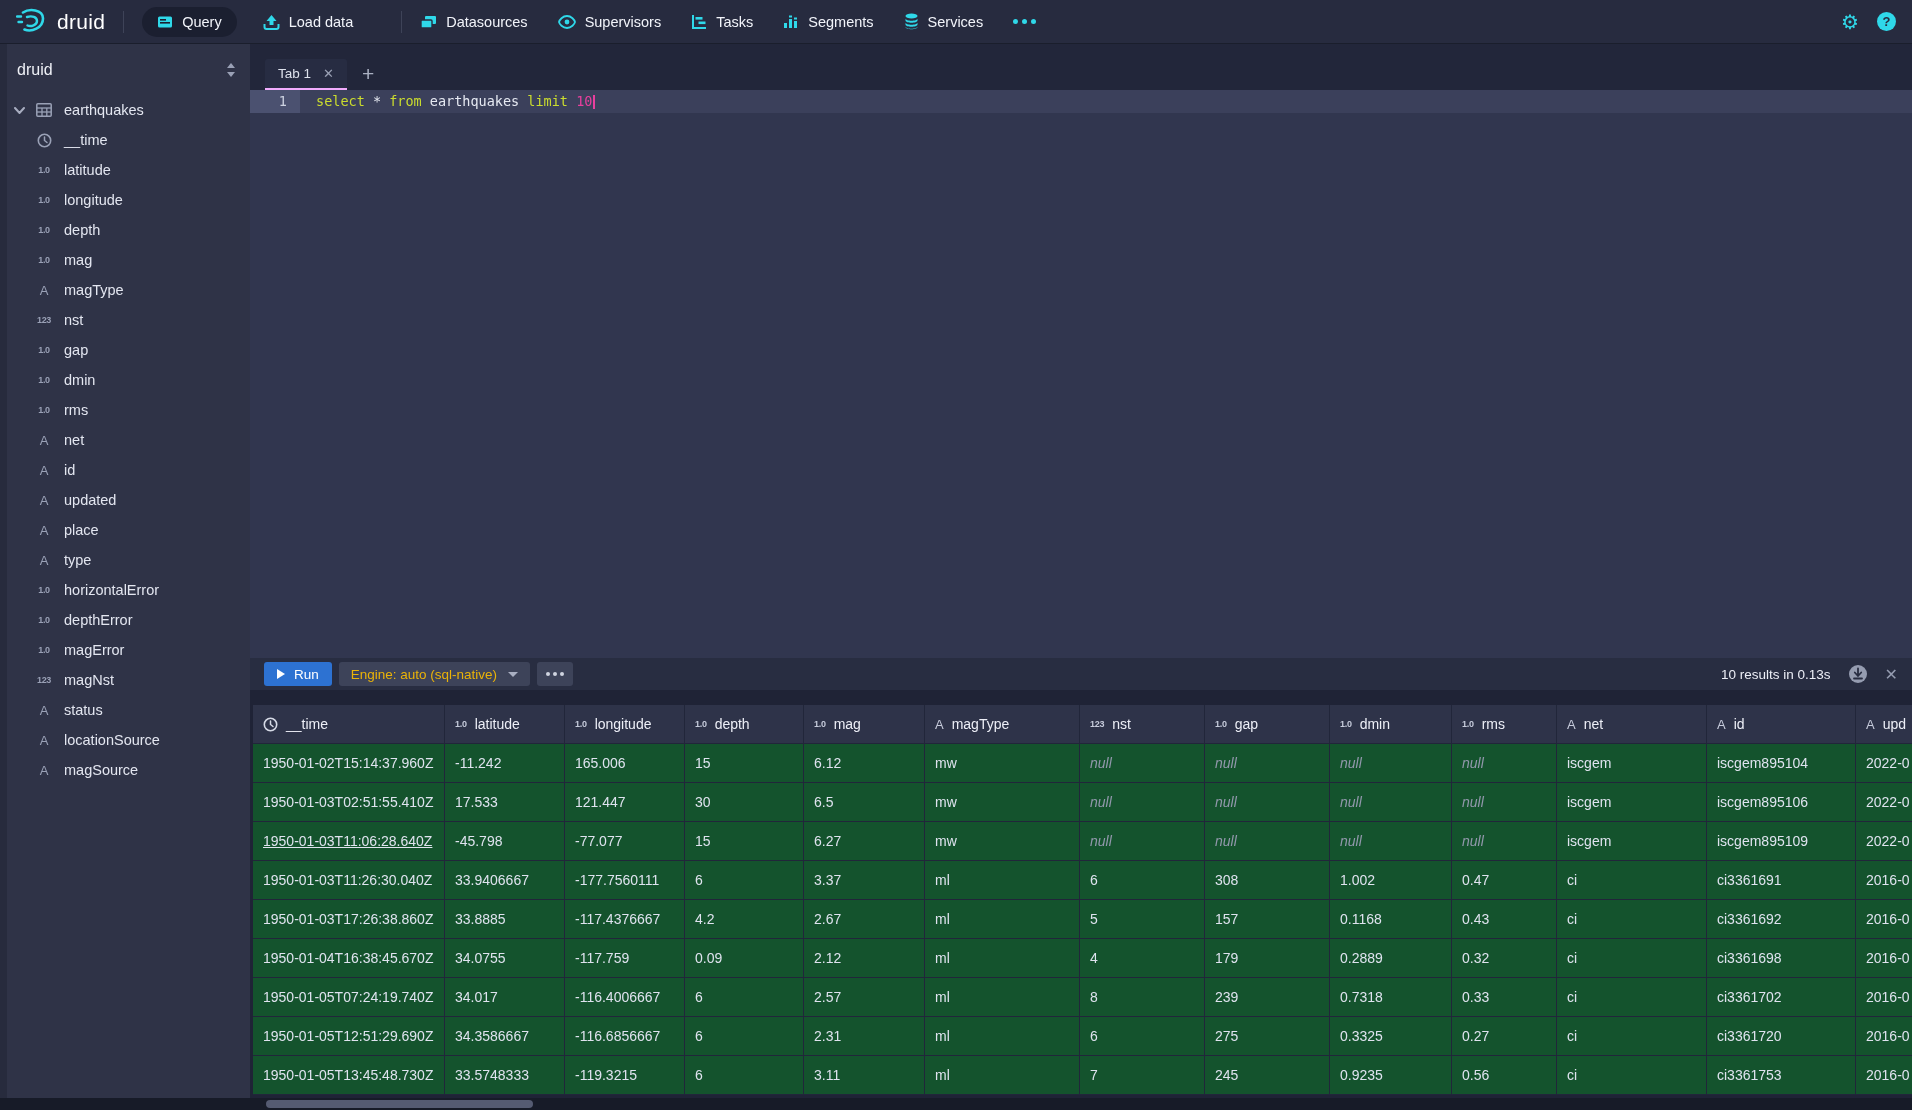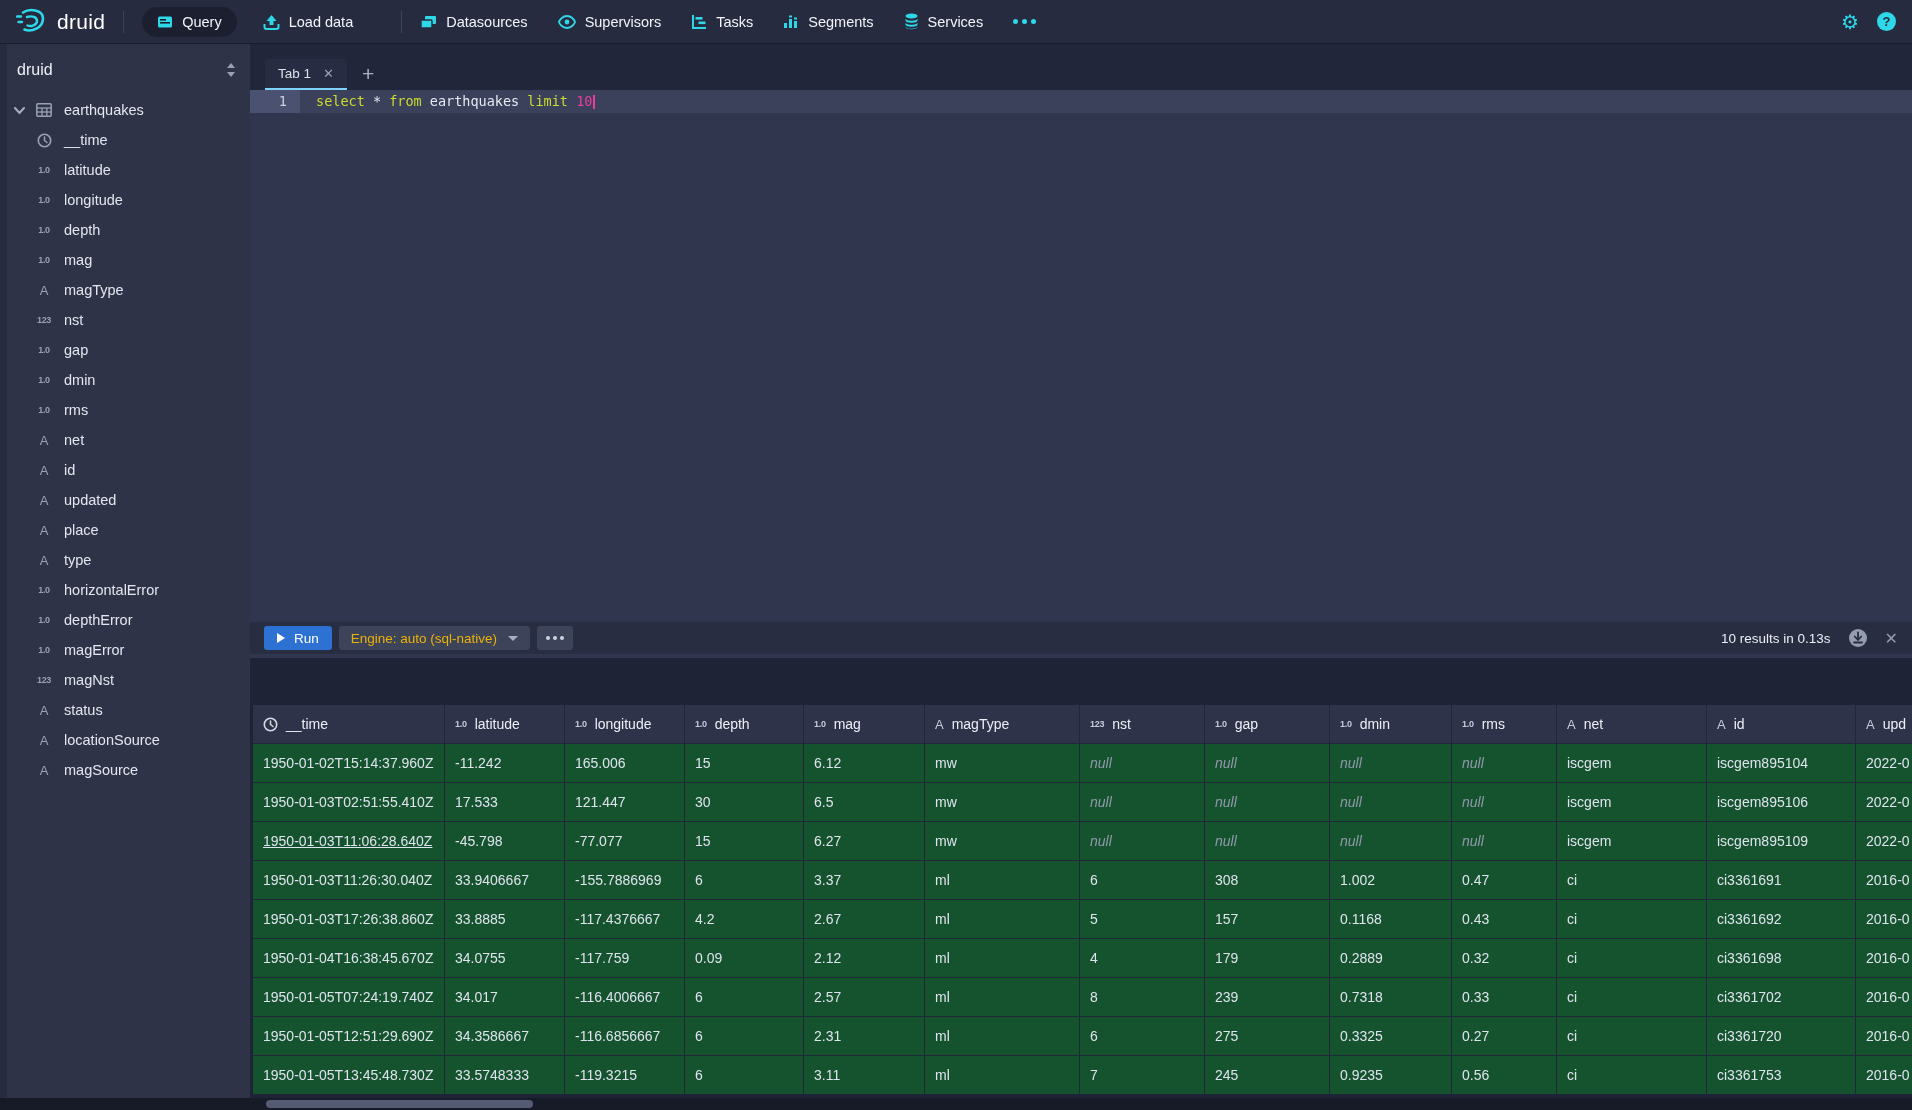--- a/index.html
+++ b/index.html
@@ -39,39 +39,39 @@
   .glyph-num { font-size:9px; font-weight:bold; color:#9aa1b6; letter-spacing:-.3px; }
   .glyph-str { font-size:13px; color:#9aa1b6; }
   .tree-label { margin-left:7px; }
 
   
   .main { position:absolute; left:250px; top:44px; right:0; bottom:12px; background:#1f2336; }
 
   .tabbar { position:absolute; top:0; left:0; right:0; height:46px; background:#22263a;
             display:flex; align-items:flex-end; padding-left:15px; }
   .tab { height:31px; background:#272c42; display:flex; align-items:center; gap:12px;
-         padding:0 13px; font-size:13.5px; color:#dde1ec; border-bottom:2px solid #7dd3fc;
+         padding:0 13px; font-size:13.5px; color:#dde1ec; border-bottom:2px solid #f0abfc;
          border-radius:3px 3px 0 0; cursor:pointer; }
   .tab-close { color:#9ba1b5; font-size:13px; cursor:pointer; }
   .tab-add { color:#aab0c2; font-size:21px; margin-left:15px; align-self:center; margin-top:12px;
              cursor:pointer; line-height:1; }
 
   .editor { position:absolute; top:46px; left:0; right:0; height:568px; background:#31364f;
             font-family:"DejaVu Sans Mono",monospace; font-size:13.5px; }
   .editor-line { height:23px; display:flex; background:#3b405b; }
   .gutter { width:50px; background:#4b5170; color:#ccd1e0; text-align:right;
             padding-right:13px; line-height:23px; }
   .code { padding-left:16px; line-height:23px; white-space:pre; color:#e6e9f2; }
   .code .kw { color:#cbdc2e; }
   .code .num { color:#e83f9e; }
   .caret { display:inline-block; width:2px; height:14px; background:#e83f9e;
            vertical-align:middle; margin-left:1px; }
 
   
-  .runbar { position:absolute; top:578px; left:0; right:0; height:32px; background:#282d41;
+  .runbar { position:absolute; top:614px; left:0; right:0; height:32px; background:#282d41;
             display:flex; align-items:center; gap:7px; padding:0 14px; }
   .run-btn { background:#2d72d2; color:#fff; height:24px; border-radius:3px; display:flex;
              align-items:center; gap:9px; padding:0 13px; font-size:13.5px; cursor:pointer; }
   .play { width:0; height:0; border-left:8px solid #fff; border-top:5px solid transparent;
           border-bottom:5px solid transparent; }
   .engine-btn { background:#3d4359; color:#eab308; height:24px; border-radius:3px;
                 padding:0 12px; display:flex; gap:11px; align-items:center; font-size:13.5px; cursor:pointer; }
   .caret-down { width:0; height:0; border-top:5px solid #a9afc2; border-left:5px solid transparent;
                 border-right:5px solid transparent; margin-top:1px; }
   .more-btn { background:#3d4359; height:24px; padding:0 9px; border-radius:3px; display:flex;
@@ -504,21 +504,21 @@
           <div class="tcell null" style="width: 125px;">null</div>
           <div class="tcell null" style="width: 122px;">null</div>
           <div class="tcell null" style="width: 105px;">null</div>
           <div class="tcell" style="width: 150px;">iscgem</div>
           <div class="tcell" style="width: 149px;">iscgem895109</div>
           <div class="tcell" style="width: 200px;">2022-0</div>
         </div>
         <div class="trow">
           <div class="tcell" style="width: 192px;">1950-01-03T11:26:30.040Z</div>
           <div class="tcell" style="width: 120px;">33.9406667</div>
-          <div class="tcell" style="width: 120px;">-155.7886969</div>
+          <div class="tcell" style="width: 120px;">-177.7560111</div>
           <div class="tcell" style="width: 119px;">6</div>
           <div class="tcell" style="width: 121px;">3.37</div>
           <div class="tcell" style="width: 155px;">ml</div>
           <div class="tcell" style="width: 125px;">6</div>
           <div class="tcell" style="width: 125px;">308</div>
           <div class="tcell" style="width: 122px;">1.002</div>
           <div class="tcell" style="width: 105px;">0.47</div>
           <div class="tcell" style="width: 150px;">ci</div>
           <div class="tcell" style="width: 149px;">ci3361691</div>
           <div class="tcell" style="width: 200px;">2016-0</div>

